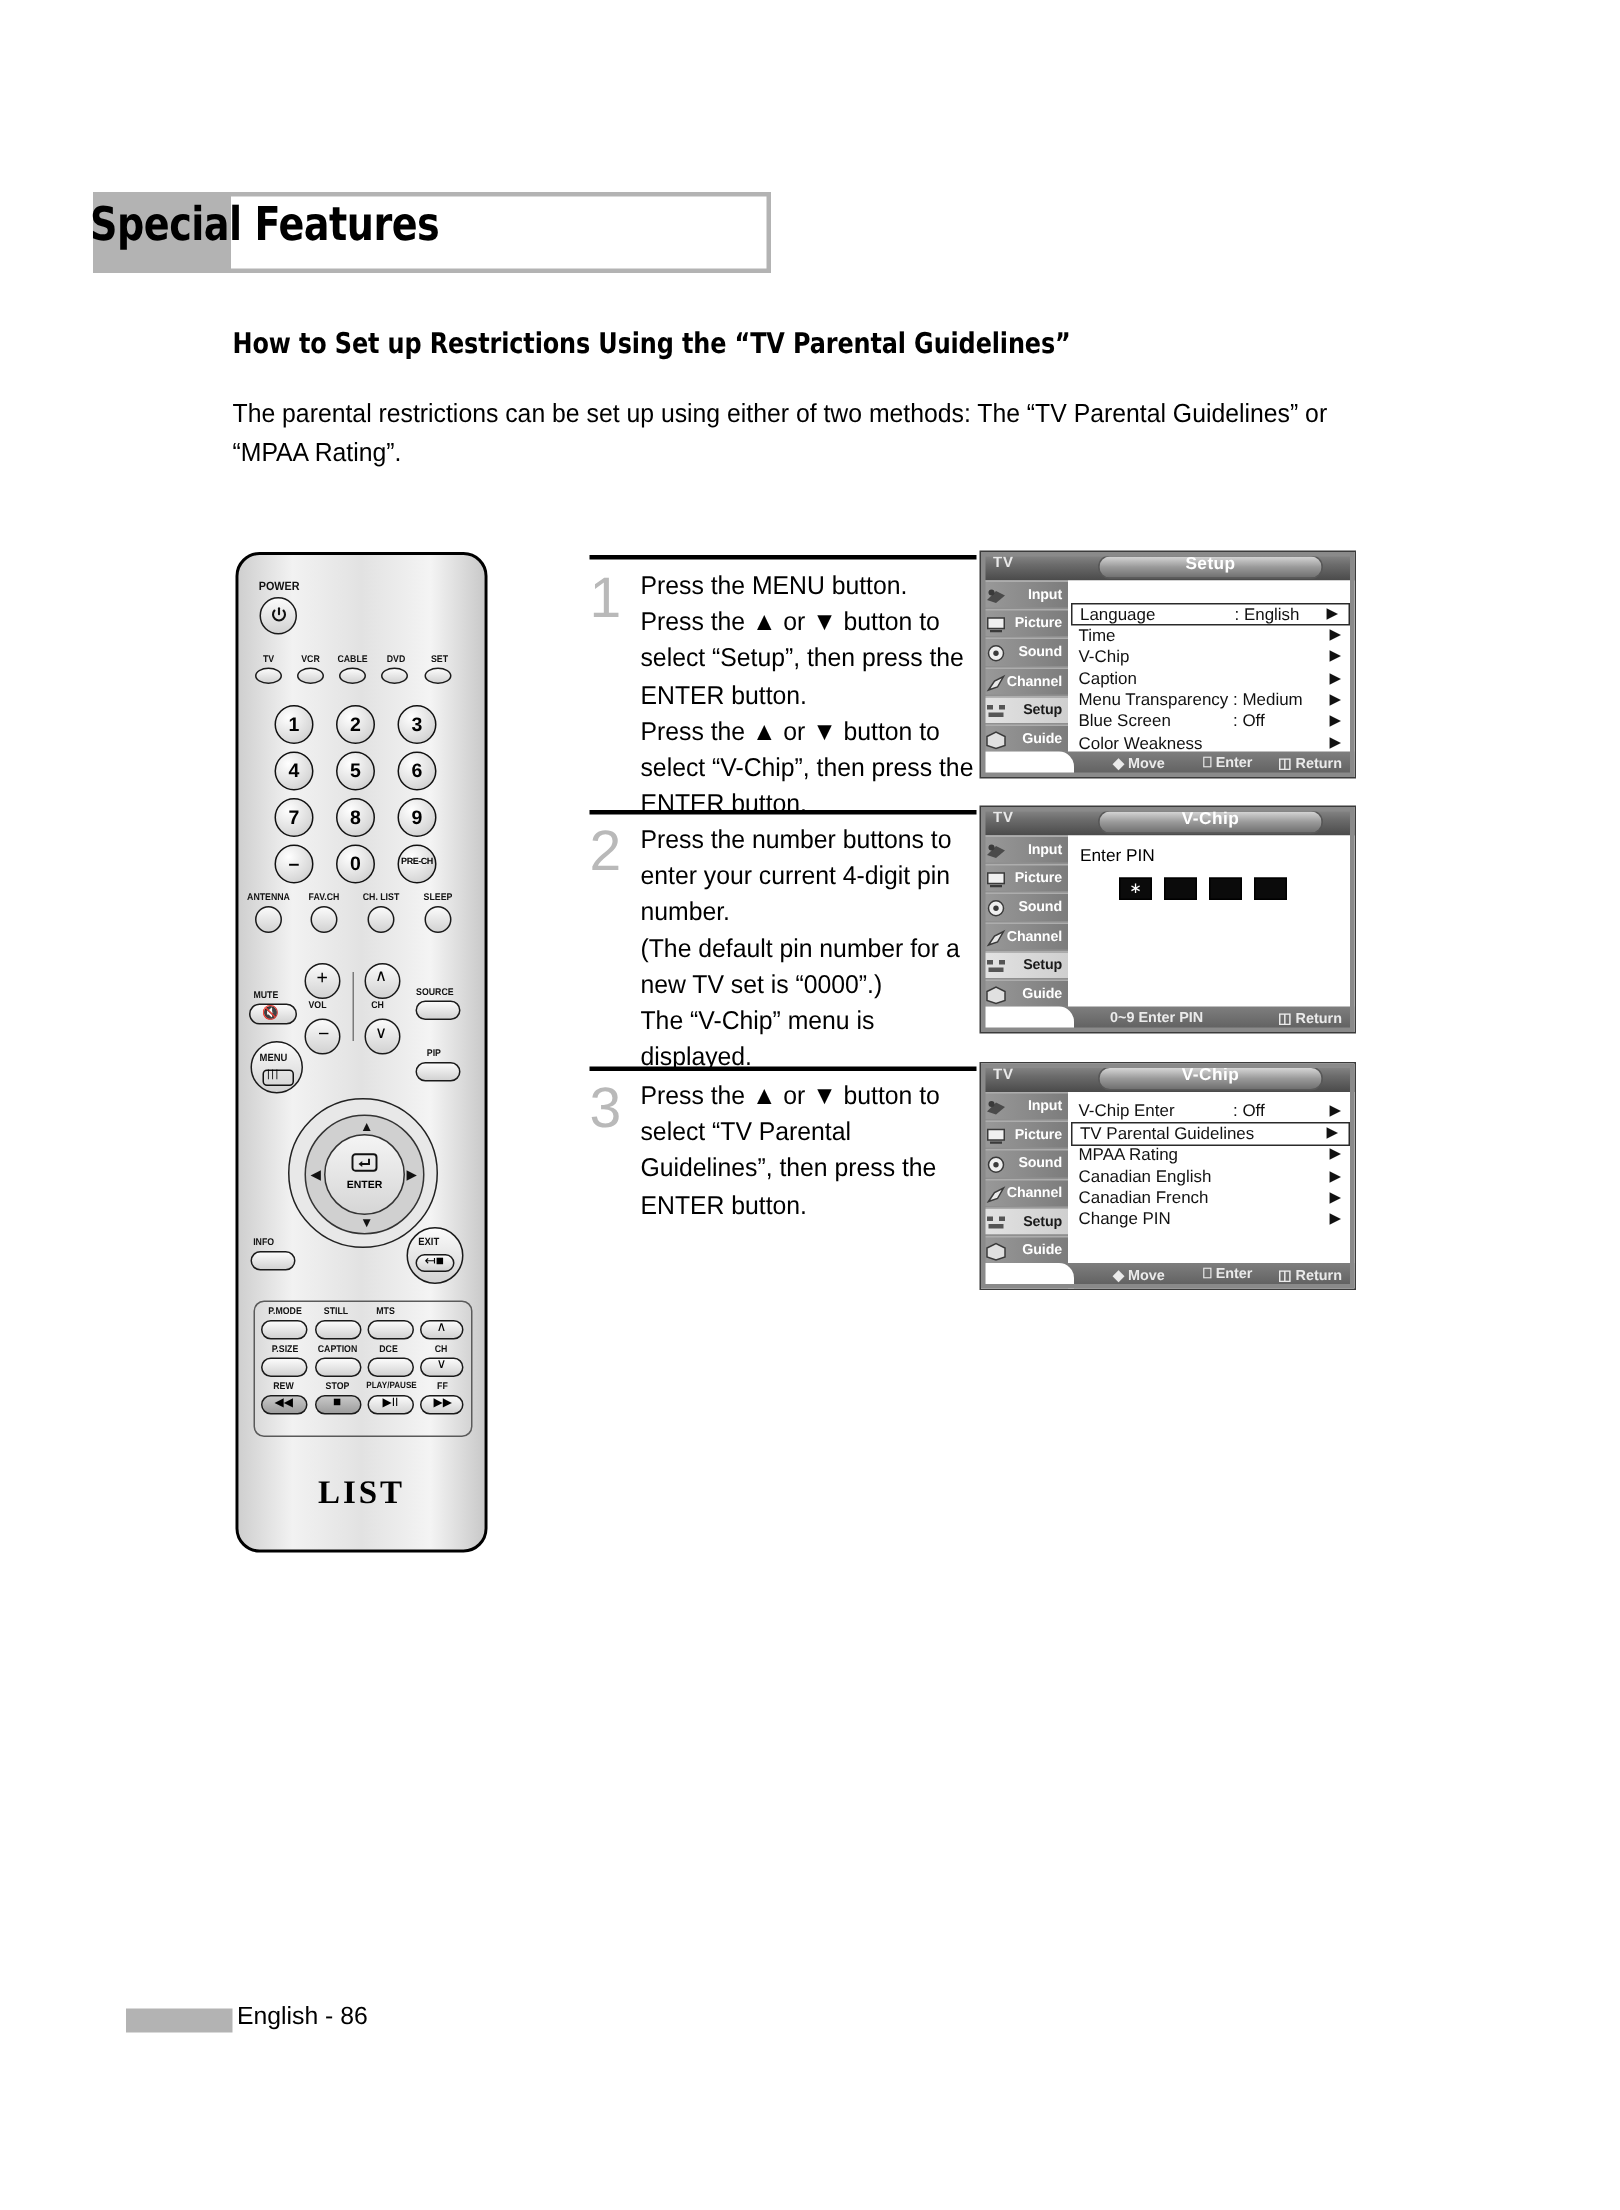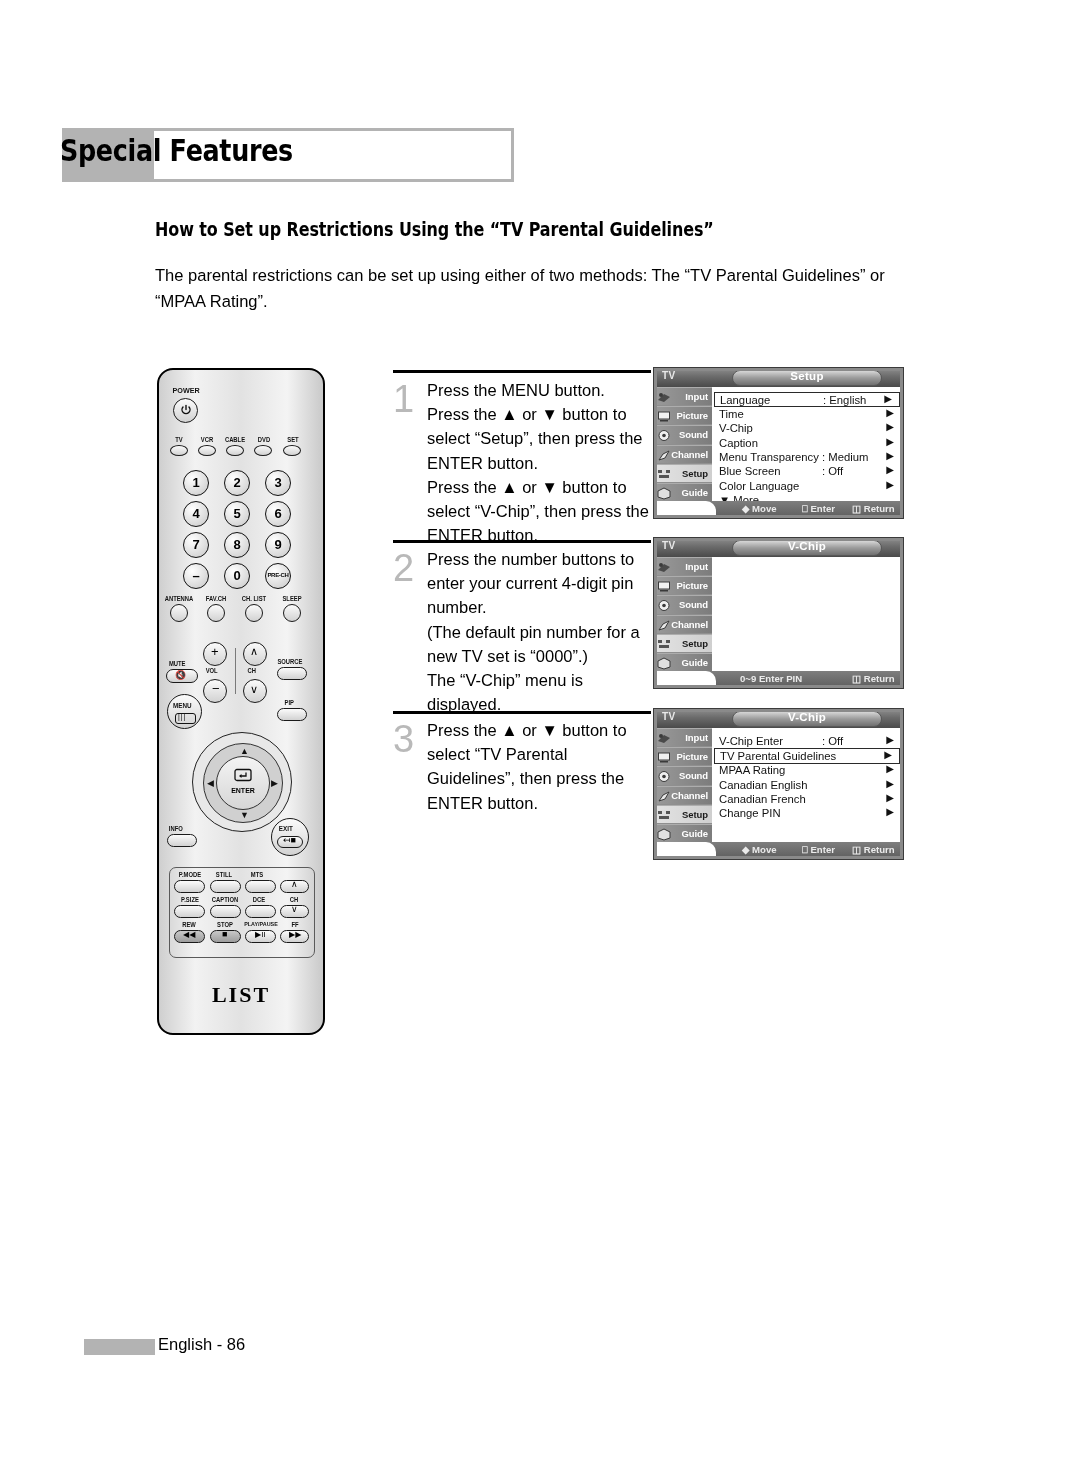--- a/index.html
+++ b/index.html
@@ -580,21 +580,21 @@
       <span class="lbl">Setup</span>
     </div>
     <div class="osd-side-item">
       <svg class="ico" viewBox="0 0 14 13">
           <path d="M1 4 L7 1 L13 4 L13 10 L7 12 L1 10 Z" fill="#e0e0e0" stroke="#3a3a3a"></path>
         </svg>
       <span class="lbl">Guide</span>
     </div>
   </div>
 
-  <div class="osd-body" style="padding-top:5px;">
+  <div class="osd-body" style="padding-top:15px;">
     <div class="osd-row selected">
       <span class="rlabel">Language</span>
       <span class="rvalue">: English</span>
       <span class="rarrow">▶</span>
     </div>
     <div class="osd-row">
       <span class="rlabel">Time</span>
       <span class="rvalue"></span>
       <span class="rarrow">▶</span>
     </div>
@@ -612,21 +612,21 @@
       <span class="rlabel">Menu Transparency</span>
       <span class="rvalue">: Medium</span>
       <span class="rarrow">▶</span>
     </div>
     <div class="osd-row">
       <span class="rlabel">Blue Screen</span>
       <span class="rvalue">: Off</span>
       <span class="rarrow">▶</span>
     </div>
     <div class="osd-row">
-      <span class="rlabel">Color Language</span>
+      <span class="rlabel">Color Weakness</span>
       <span class="rvalue"></span>
       <span class="rarrow">▶</span>
     </div>
     <div class="osd-row">
       <span class="rlabel">▼ More</span>
     </div>
   </div>
 
   <div class="osd-bottombar">
     <div class="osd-bottom-notch"></div>
@@ -680,20 +680,29 @@
       <span class="lbl">Setup</span>
     </div>
     <div class="osd-side-item">
       <svg class="ico" viewBox="0 0 14 13">
           <path d="M1 4 L7 1 L13 4 L13 10 L7 12 L1 10 Z" fill="#e0e0e0" stroke="#3a3a3a"></path>
         </svg>
       <span class="lbl">Guide</span>
     </div>
   </div>
 
+  <div class="osd-body">
+    <span class="pin-label">Enter PIN</span>
+    <div class="pin-box" style="left:34px;">
+      <span class="star">∗</span>
+    </div>
+    <div class="pin-box" style="left:64px;"></div>
+    <div class="pin-box" style="left:94px;"></div>
+    <div class="pin-box" style="left:124px;"></div>
+  </div>
 
   <div class="osd-bottombar">
     <div class="osd-bottom-notch"></div>
     <span class="hint" style="left:86px;">0~9 Enter PIN</span>
     <span class="hint" style="left:198px;">◫ <span>Return</span></span>
   </div>
   <div class="osd-frame-gray"></div>
 </div>
 
 <div class="osd" style="top:708px;">

